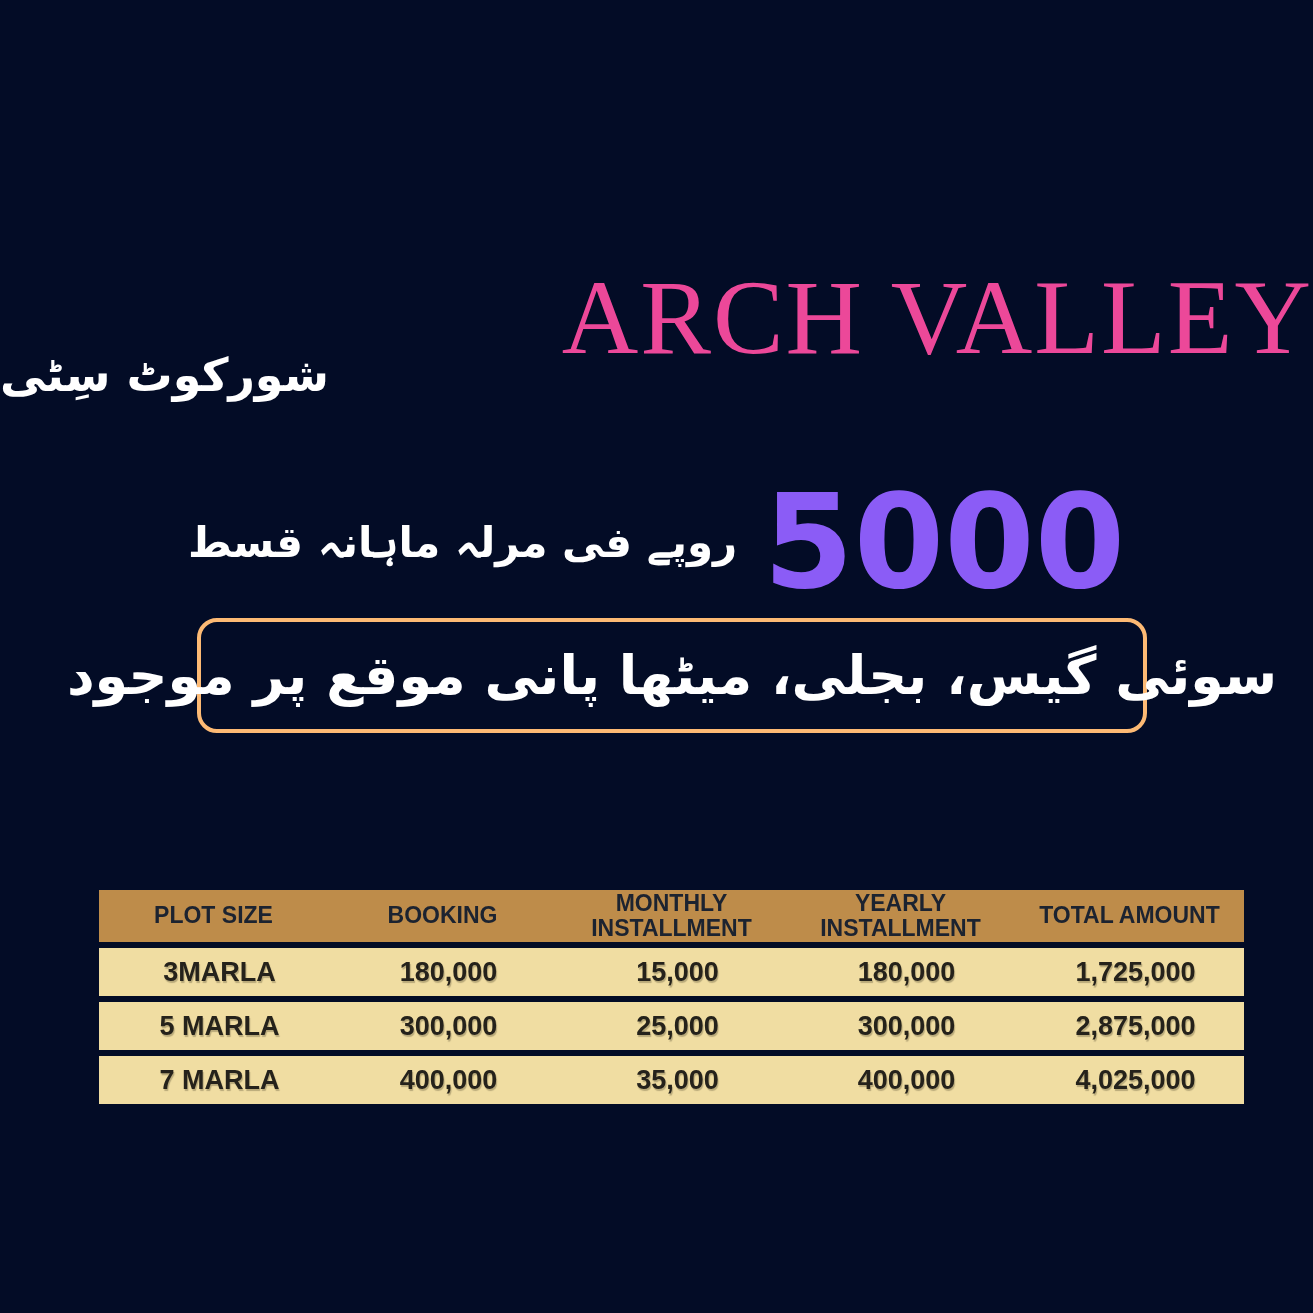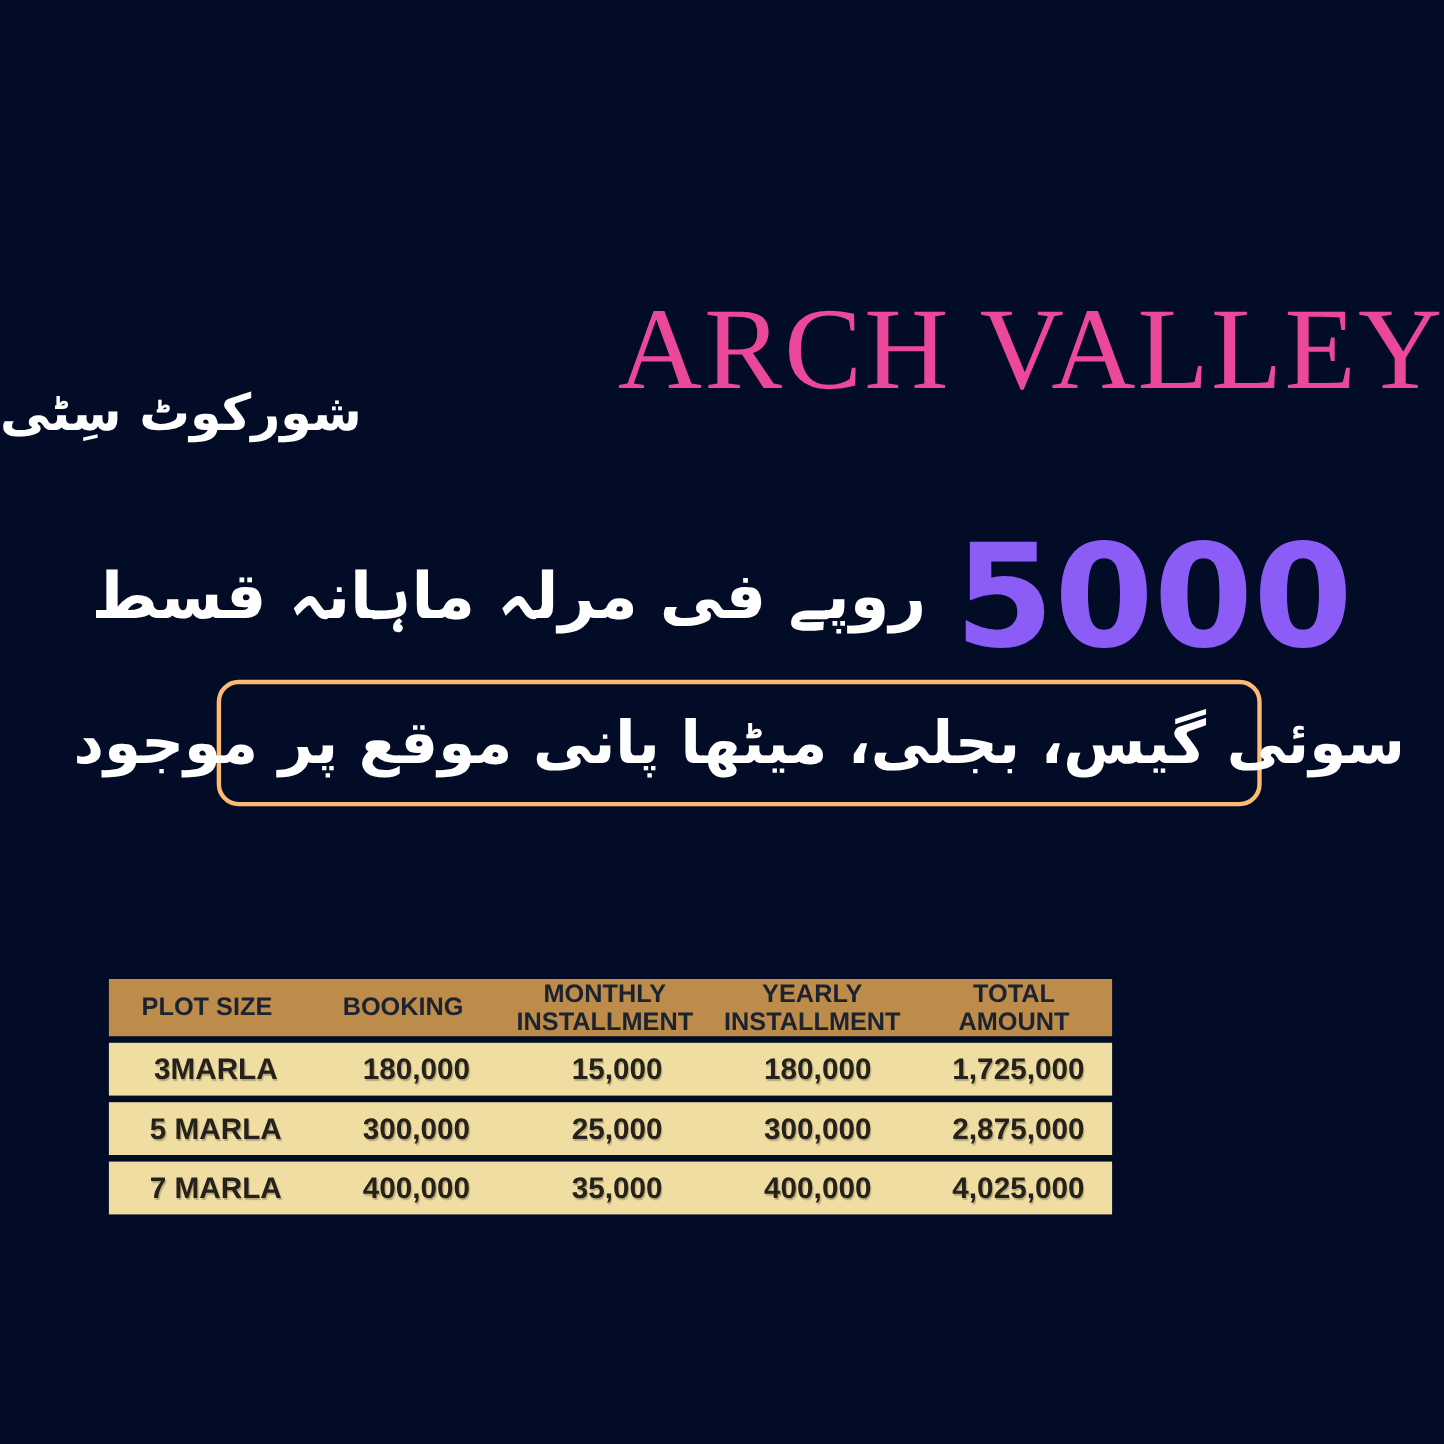--- a/index.html
+++ b/index.html
@@ -53,21 +53,21 @@
   .price-amount {
     font-family: "DejaVu Sans", sans-serif;
     font-size: 130px;
     line-height: 1;
     font-weight: bold;
     color: #8b5cf6;
     direction: ltr;
   }
   .price-urdu {
     font-family: "DejaVu Sans", sans-serif;
-    font-size: 58px;
+    font-size: 42px;
     font-weight: bold;
     color: #FFFFFF;
     direction: rtl;
   }
   .features-box {
     position: absolute;
     top: 618px;
     left: 197px;
     width: 950px;
     height: 115px;
@@ -82,21 +82,21 @@
     font-size: 54px;
     font-weight: bold;
     color: #FFFFFF;
     direction: rtl;
     white-space: nowrap;
   }
   .payment-table {
     position: absolute;
     top: 890px;
     left: 99px;
-    width: 912px;
+    width: 1145px;
   }
   .thead {
     display: flex;
     align-items: center;
     height: 52px;
     background: #BE8C4A;
   }
   .th {
     flex: 1;
     text-align: center;

